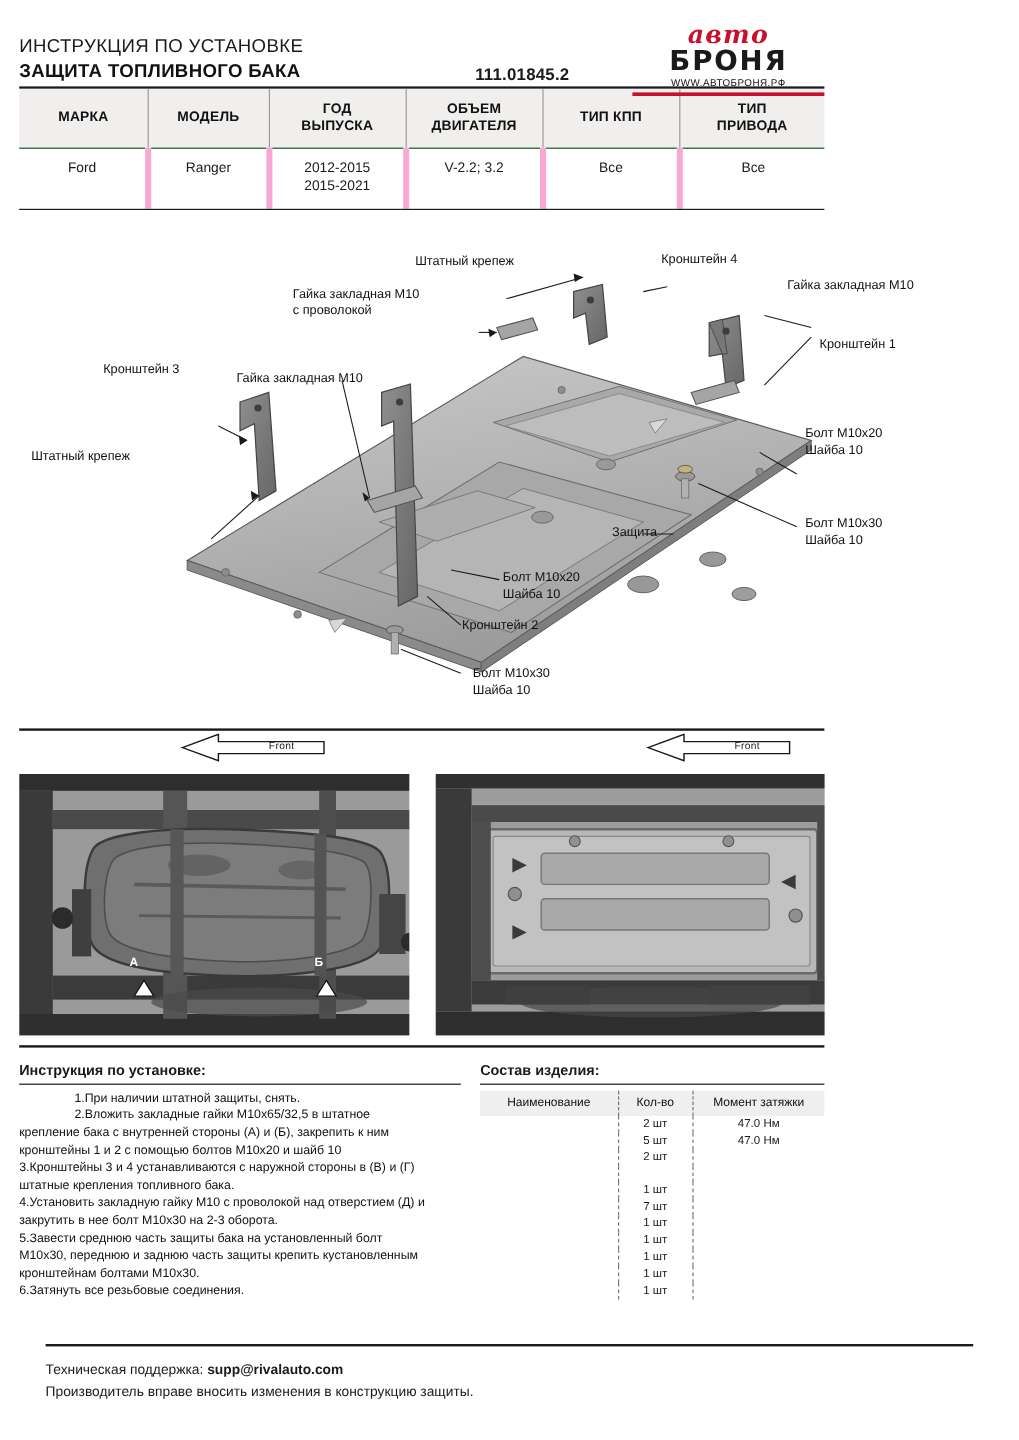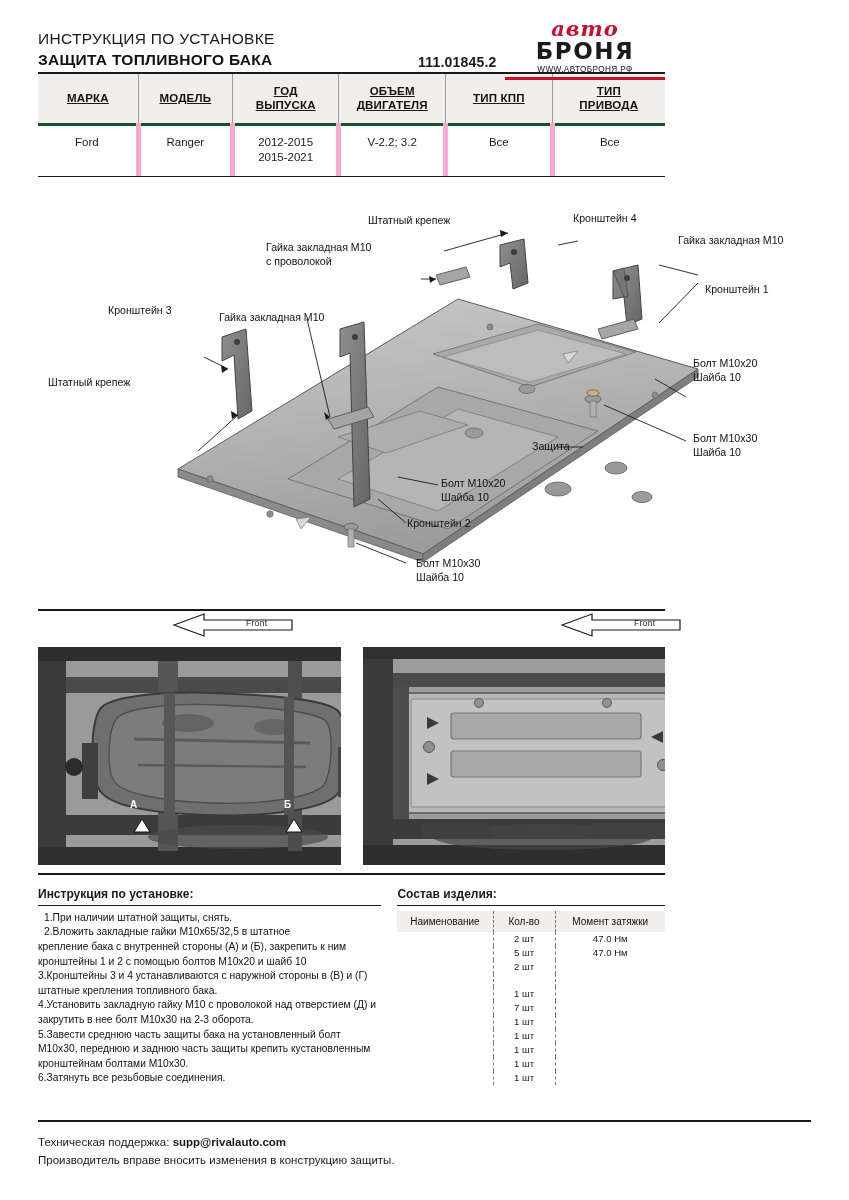--- a/index.html
+++ b/index.html
@@ -10,21 +10,21 @@
     background: #ffffff;
     font-family: "Liberation Sans", sans-serif;
     color: #1a1a1a;
     position: relative;
     overflow: hidden;
   }
   .page {
     position: relative;
     width: 703px;
     height: 1200px;
-    padding: 0 38px;
+    padding: 0 16px;
   }
 
   
   .header {
     position: relative;
     height: 72px;
     padding-top: 26px;
   }
   .title-block { position: absolute; left: 0; top: 30px; }
   .title-line1 {
@@ -116,21 +116,21 @@
   .spec-table th:last-child { border-right: none; }
   .spec-table td {
     font-size: 11.5px;
     text-align: center;
     padding: 9px 2px 10px;
     border-right: 5px solid #f9a8d4;
     line-height: 1.35;
     vertical-align: top;
   }
   .spec-table td:last-child { border-right: none; }
-  .spec-head-row { border-bottom: 3px solid #14532d; text-decoration: underline; }
+  .spec-head-row { border-bottom: 1px solid #14532d; }
 
   
   .diagram {
     position: relative;
     height: 430px;
     margin-top: 2px;
   }
   .diagram svg { position: absolute; left: 0; top: 0; }
   .lbl {
     position: absolute;
@@ -189,21 +189,21 @@
     border: 0;
     border-top: 1.5px solid #1a1a1a;
     margin: 0 0 5px 0;
   }
   .instr-list {
     font-size: 10.3px;
     line-height: 1.42;
     color: #111;
   }
   .instr-list div { margin-bottom: 0px; }
-  .indent { padding-left: 14px; text-indent: -8px; }
+  .indent { padding-left: 14px; text-indent: -8px; margin-left: 40px; }
 
   .parts-table {
     width: 100%;
     border-collapse: collapse;
     table-layout: fixed;
   }
   .parts-table th {
     background: #f0efed;
     font-size: 10px;
     font-weight: normal;

